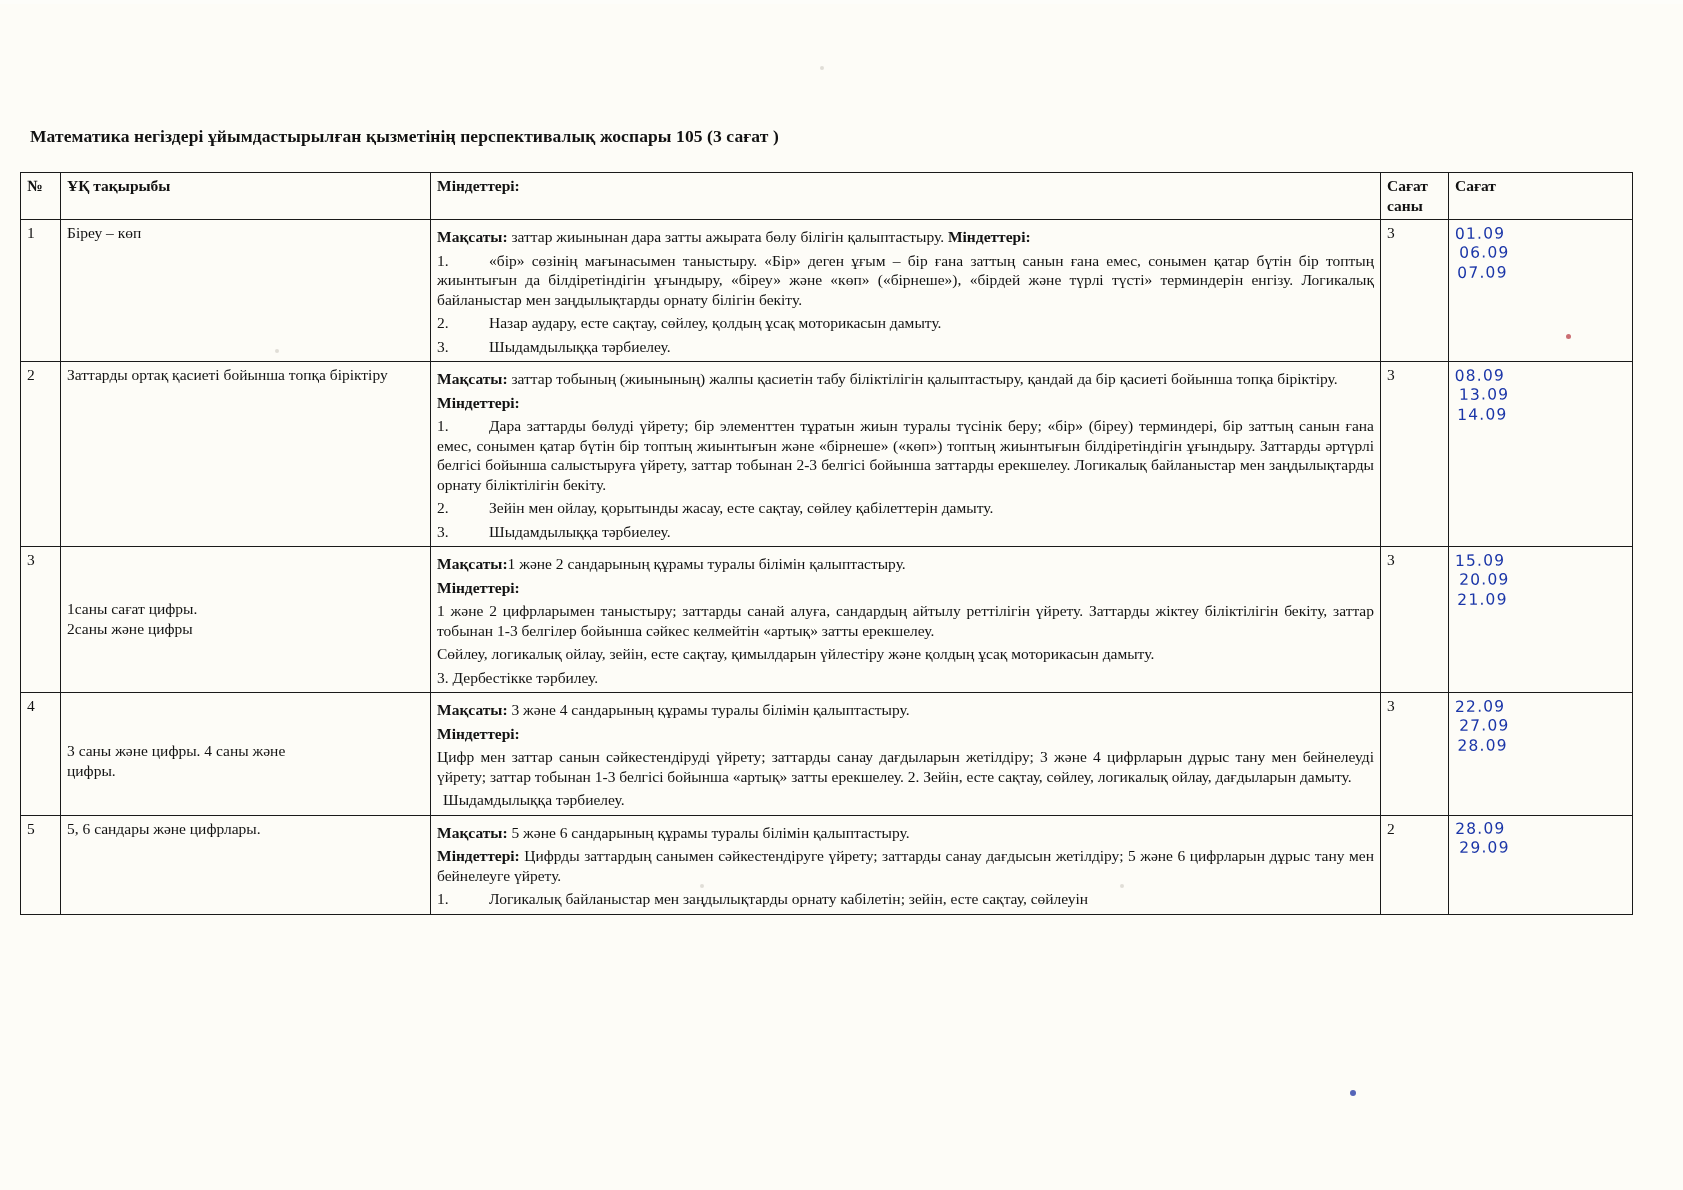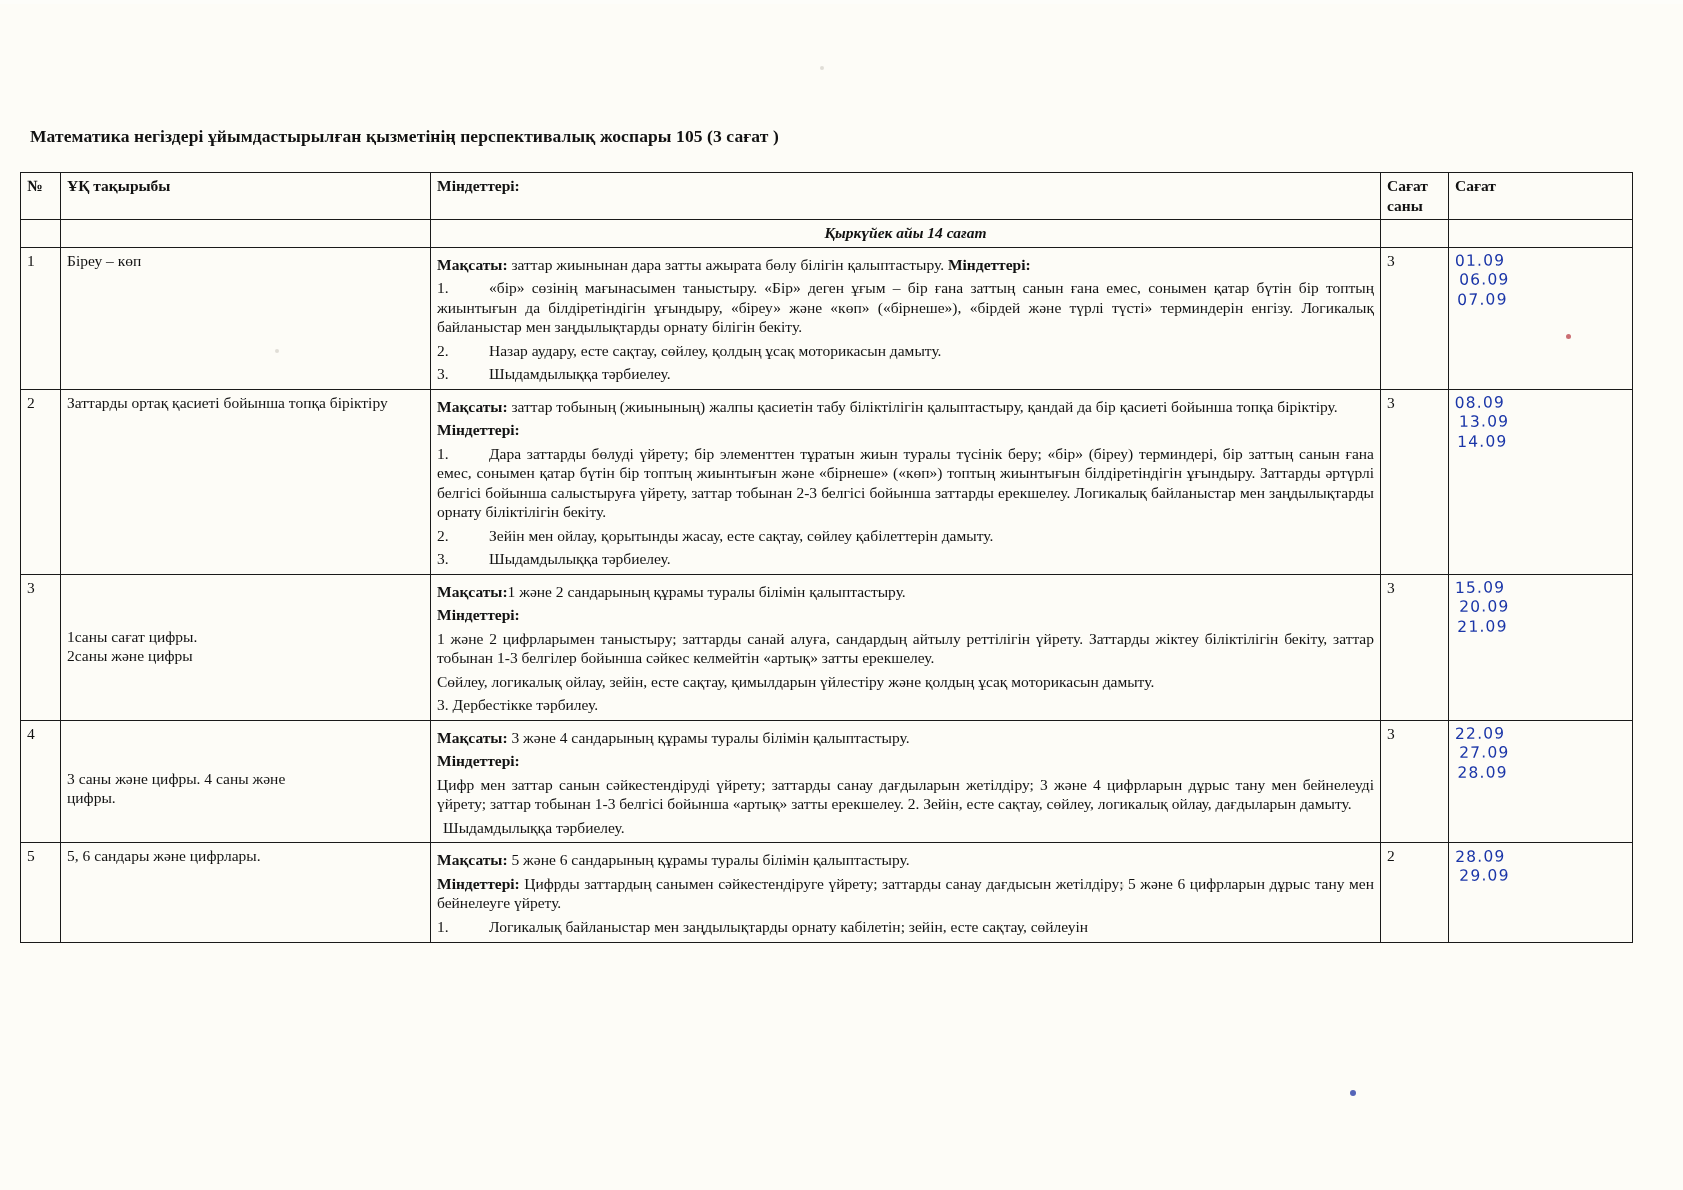--- a/index.html
+++ b/index.html
@@ -153,27 +153,20 @@
         <th class="hd">Міндеттері:</th>
         <th class="hd">
           <span>Сағат</span><br>
           <span>саны</span>
         </th>
         <th class="hd">Сағат</th>
       </tr>
     </thead>
     <tbody>
 
-      <tr class="month-row">
-        <td style="border-right:1px solid #1a1a1a;">&nbsp;</td>
-        <td>&nbsp;</td>
-        <td>Қыркүйек айы  14 сағат</td>
-        <td>&nbsp;</td>
-        <td>&nbsp;</td>
-      </tr>
 
       <tr>
         <td class="no-cell">1</td>
         <td class="topic-cell">Біреу – көп</td>
         <td class="tasks-cell">
           <p class="just"><b>Мақсаты:</b><span> заттар жиынынан дара затты ажырата бөлу білігін қалыптастыру. </span><b>Міндеттері:</b></p>
           <p class="num-item"><span class="n">1.</span><span>«бір» сөзінің мағынасымен таныстыру. «Бір» деген ұғым – бір ғана заттың санын ғана емес, сонымен қатар бүтін бір топтың жиынтығын да білдіретіндігін ұғындыру, «біреу» және «көп» («бірнеше»), «бірдей және түрлі түсті»  терминдерін енгізу. Логикалық байланыстар мен заңдылықтарды орнату білігін бекіту.</span></p>
           <p class="num-item"><span class="n">2.</span><span>Назар аудару, есте сақтау, сөйлеу, қолдың ұсақ моторикасын дамыту.</span></p>
           <p class="num-item"><span class="n">3.</span><span>Шыдамдылыққа тәрбиелеу.</span></p>
         </td>

